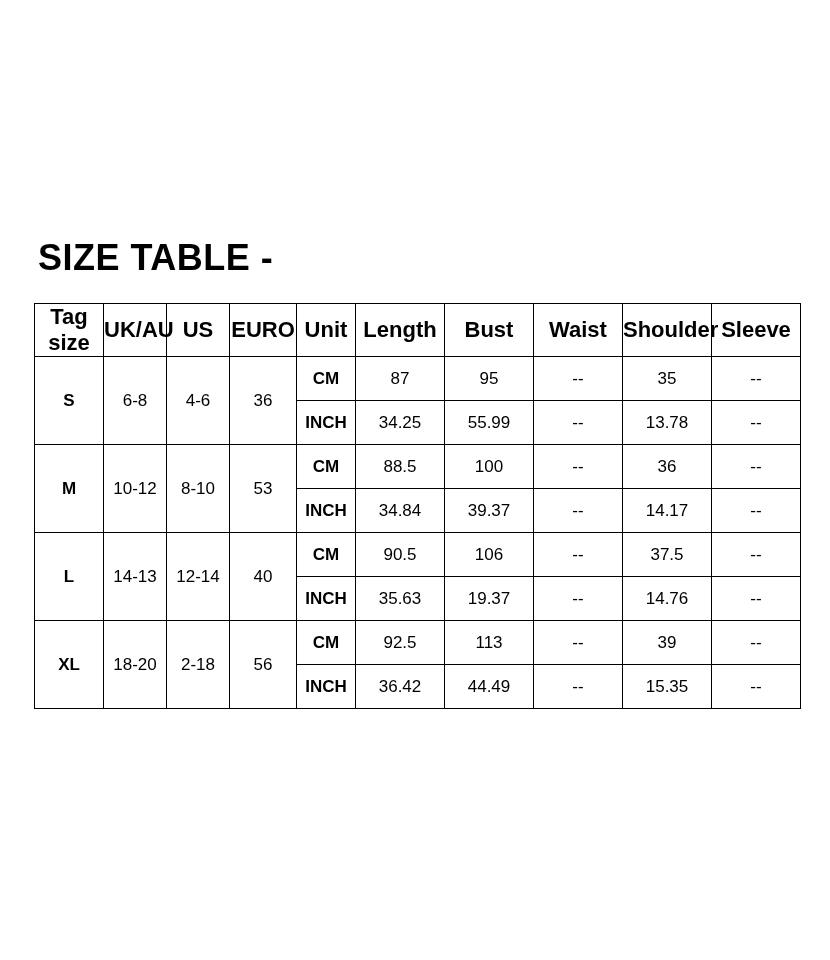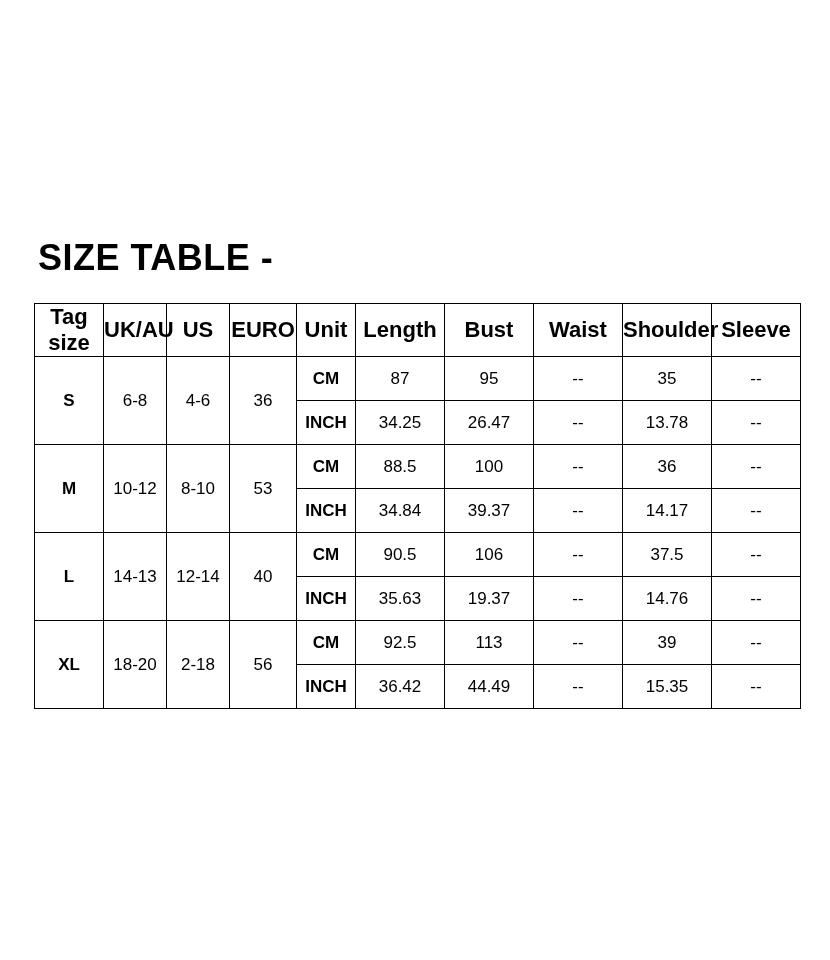--- a/index.html
+++ b/index.html
@@ -120,21 +120,21 @@
           <td class="unit-cell">CM</td>
           <td>87</td>
           <td>95</td>
           <td>--</td>
           <td>35</td>
           <td>--</td>
         </tr>
         <tr>
           <td class="unit-cell">INCH</td>
           <td>34.25</td>
-          <td>26.47</td>
+          <td>55.99</td>
           <td>--</td>
           <td>13.78</td>
           <td>--</td>
         </tr>
 
         <tr>
           <td class="tag-cell" rowspan="2">M</td>
           <td rowspan="2">10-12</td>
           <td rowspan="2">8-10</td>
           <td rowspan="2">53</td>

